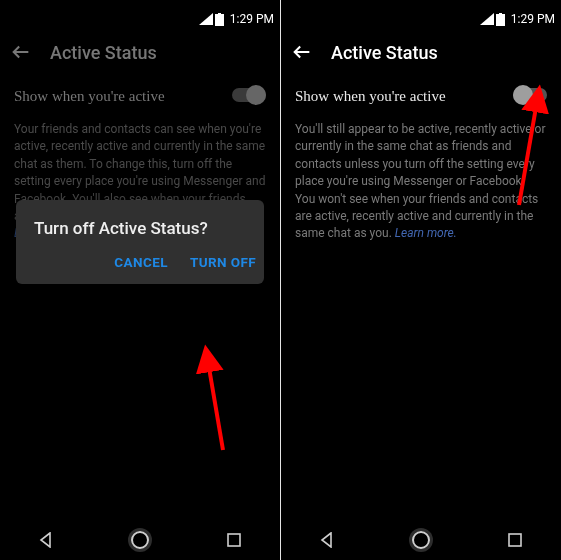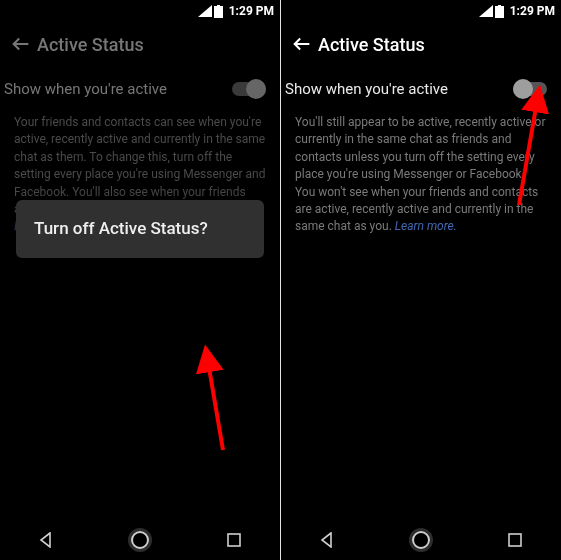--- a/index.html
+++ b/index.html
@@ -30,44 +30,46 @@
   
   .statusbar {
     height: 22px;
     display: flex;
     justify-content: flex-end;
     align-items: center;
     padding: 0 6px;
     gap: 2px;
     color: #fff;
     font-size: 12px;
-    font-weight: 700;
+    font-weight: 400;
+    margin-top: 8px;
   }
   .statusbar .clock { margin-left: 4px; }
   .sb-icon { display: inline-flex; }
   
   .header {
     height: 44px;
     display: flex;
     align-items: center;
     padding: 0 10px;
-    gap: 5px;
+    gap: 18px;
   }
   .back-icon { color: #fff; display:flex; }
   .header-title {
     color: #fff;
     font-size: 18px;
     font-weight: 500;
   }
   
   .setting-row {
     display: flex;
-    align-items: center;
+    align-items: flex-start;
     justify-content: space-between;
-    padding: 14px 14px 10px 4px;
+    padding: 14px 14px 10px 14px;
+    font-family: Liberation Serif, serif;
   }
   .setting-label {
     color: #eaeaea;
     font-size: 15px;
   }
   
   .toggle {
     position: relative;
     width: 34px;
     height: 14px;
@@ -206,20 +208,24 @@
 
     <div class="desc">
       <span>Your friends and contacts can see when you're active, recently active and currently in the same chat as them. To change this, turn off the setting every place you're using Messenger and Facebook. You'll also see when your friends and contacts are active or recently active.</span>
       <span> </span>
       <span class="link">Learn more.</span>
     </div>
 
     <div class="overlay">
       <div class="dialog">
         <div class="dialog-title">Turn off Active Status?</div>
+        <div class="dialog-actions">
+          <span class="dialog-btn">CANCEL</span>
+          <span class="dialog-btn">TURN OFF</span>
+        </div>
       </div>
     </div>
 
     <svg class="arrow" style="left:188px; top:340px;" width="50" height="120" viewBox="0 0 50 120">
       <defs>
           <marker id="ah1" viewBox="0 0 10 10" refX="8" refY="5" markerWidth="7" markerHeight="7" orient="auto-start-reverse">
             <path d="M0 0L10 5L0 10Z" fill="#ff0000"></path>
           </marker>
         </defs>
       <line x1="35" y1="110" x2="18" y2="10" stroke="#ff0000" stroke-width="4" marker-end="url(#ah1)"></line>

